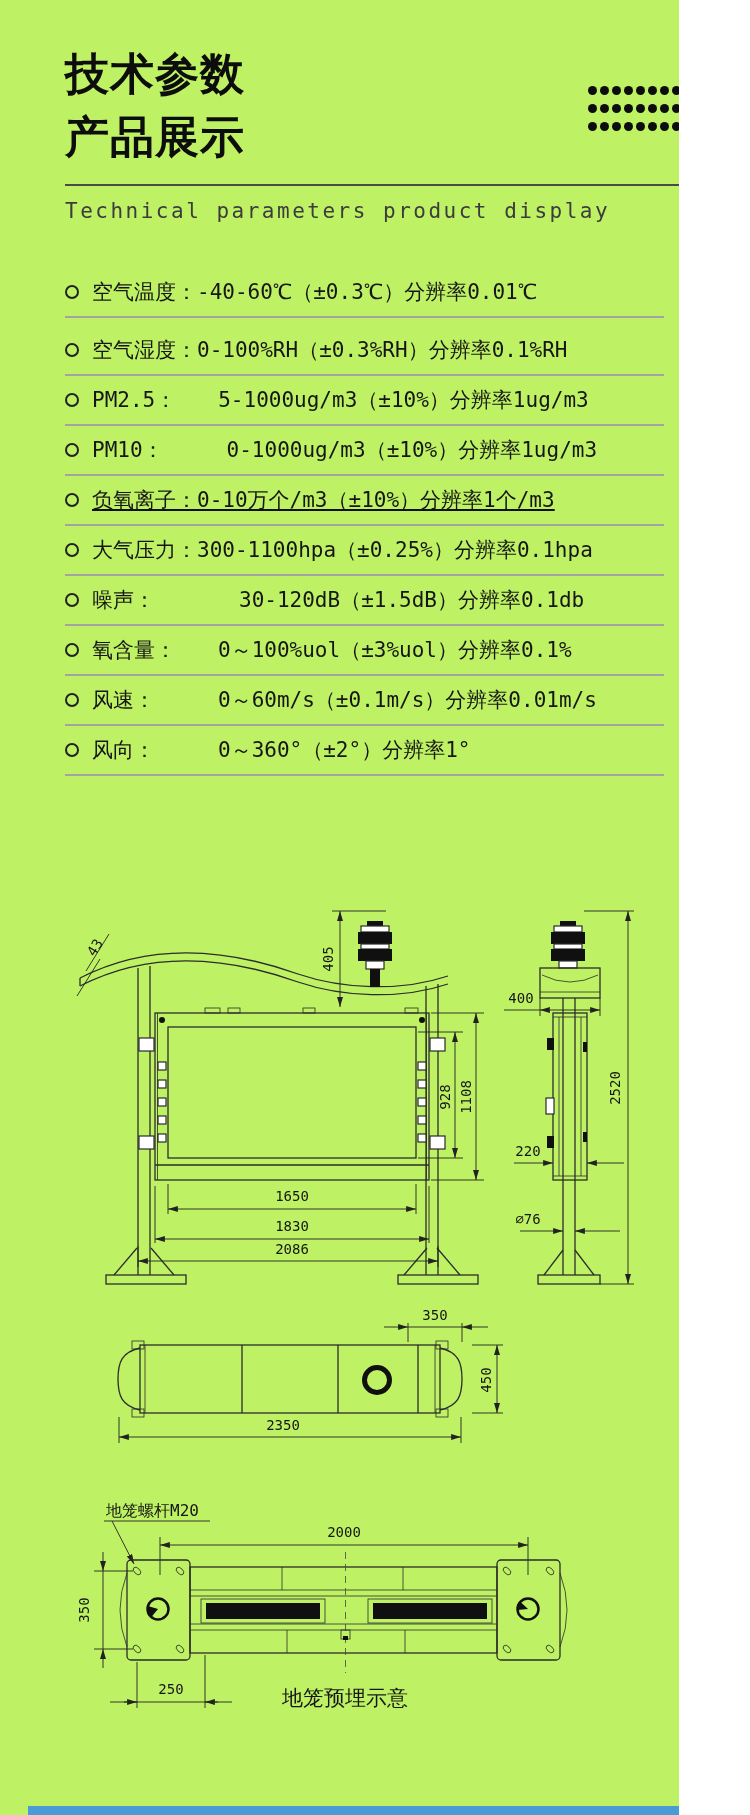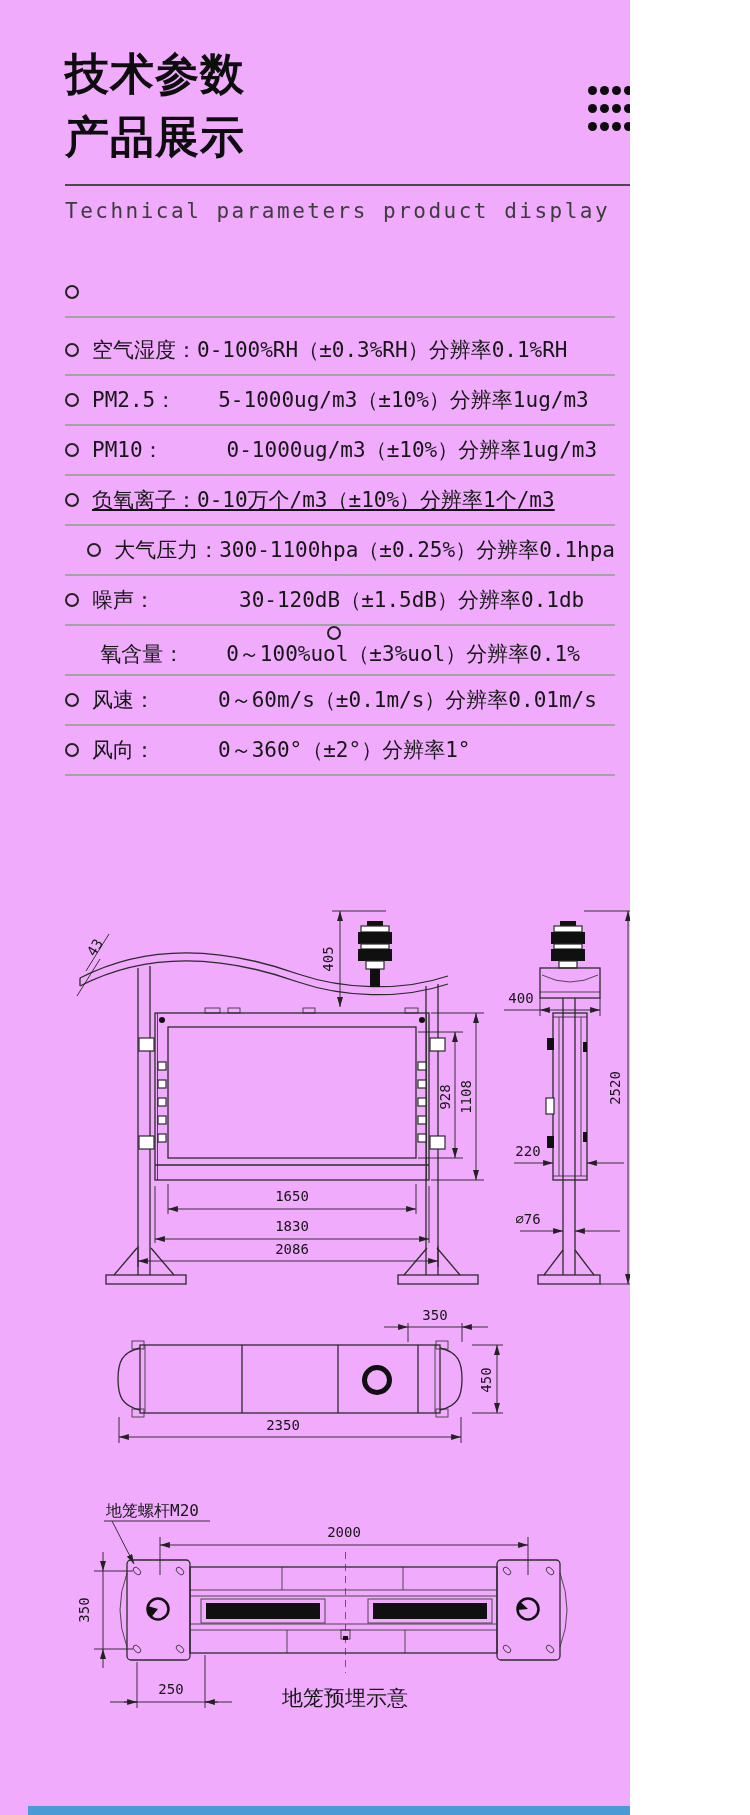--- a/index.html
+++ b/index.html
@@ -1,16 +1,16 @@
 <!DOCTYPE html>
 <html><head>
 <meta charset="utf-8">
 <style>
   html,body{margin:0;padding:0;background:#fff;}
-  .page{position:relative;width:630px;height:1815px;background:#f0abfc;overflow:hidden;
+  .page{position:relative;width:679px;height:1815px;background:#bef264;overflow:hidden;
         font-family:"DejaVu Sans Mono","Liberation Mono",monospace;color:#111;}
   
   .header{position:relative;padding-top:42px;}
   .title{margin-left:65px;font-family:"Liberation Sans","DejaVu Sans",sans-serif;
          font-weight:900;font-size:44px;line-height:63px;color:#0d0d0d;letter-spacing:1px;}
   .dots{position:absolute;left:588px;top:86px;display:grid;
         grid-template-columns:repeat(8,12px);grid-auto-rows:18px;}
   .dot{width:9px;height:9px;border-radius:50%;background:#0d0d0d;}
   .rule{margin:16px 0 0 65px;width:685px;height:2px;background:#4a4a4a;}
   .subtitle{margin:13px 18px 0 65px;font-size:21px;letter-spacing:2.5px;color:#3c3c3c;}
@@ -69,20 +69,21 @@
         <span class="dot"></span>
         <span class="dot"></span>
       </div>
     <div class="rule"></div>
     <div class="subtitle">Technical parameters product display</div>
   </div>
 
   <div class="specs" id="spec-list">
   <div class="spec-row" style="border-bottom-color: rgb(163, 163, 163);">
     <span class="bullet"></span>
+    <span class="spec-text">空气温度：-40-60℃（±0.3℃）分辨率0.01℃</span>
   </div>
 
   <div class="spec-row" style="border-bottom-color: rgb(163, 163, 163); margin-top: 8px;">
     <span class="bullet"></span>
     <span class="spec-text">空气湿度：0-100%RH（±0.3%RH）分辨率0.1%RH</span>
   </div>
 
   <div class="spec-row" style="border-bottom-color: rgb(163, 163, 163);">
     <span class="bullet"></span>
     <span class="spec-text">PM2.5：　　5-1000ug/m3（±10%）分辨率1ug/m3</span>
@@ -91,31 +92,31 @@
   <div class="spec-row" style="border-bottom-color: rgb(163, 163, 163);">
     <span class="bullet"></span>
     <span class="spec-text">PM10：　　　0-1000ug/m3（±10%）分辨率1ug/m3</span>
   </div>
 
   <div class="spec-row" style="border-bottom-color: rgb(163, 163, 163); text-decoration: underline;">
     <span class="bullet"></span>
     <span class="spec-text">负氧离子：0-10万个/m3（±10%）分辨率1个/m3</span>
   </div>
 
-  <div class="spec-row" style="border-bottom-color: rgb(163, 163, 163); justify-content: flex-end;">
+  <div class="spec-row" style="border-bottom-color: rgb(163, 163, 163);">
     <span class="bullet"></span>
     <span class="spec-text">大气压力：300-1100hpa（±0.25%）分辨率0.1hpa</span>
   </div>
 
   <div class="spec-row" style="border-bottom-color: rgb(163, 163, 163); align-items: center;">
     <span class="bullet"></span>
     <span class="spec-text">噪声：　　　　30-120dB（±1.5dB）分辨率0.1db</span>
   </div>
 
-  <div class="spec-row" style="border-bottom-color: rgb(163, 163, 163); flex-direction: column;">
+  <div class="spec-row" style="border-bottom-color: rgb(163, 163, 163);">
     <span class="bullet"></span>
     <span class="spec-text">氧含量：　　0～100%uol（±3%uol）分辨率0.1%</span>
   </div>
 
   <div class="spec-row" style="border-bottom-color: rgb(163, 163, 163);">
     <span class="bullet"></span>
     <span class="spec-text">风速：　　　0～60m/s（±0.1m/s）分辨率0.01m/s</span>
   </div>
 
   <div class="spec-row" style="border-bottom-color: rgb(163, 163, 163);">

